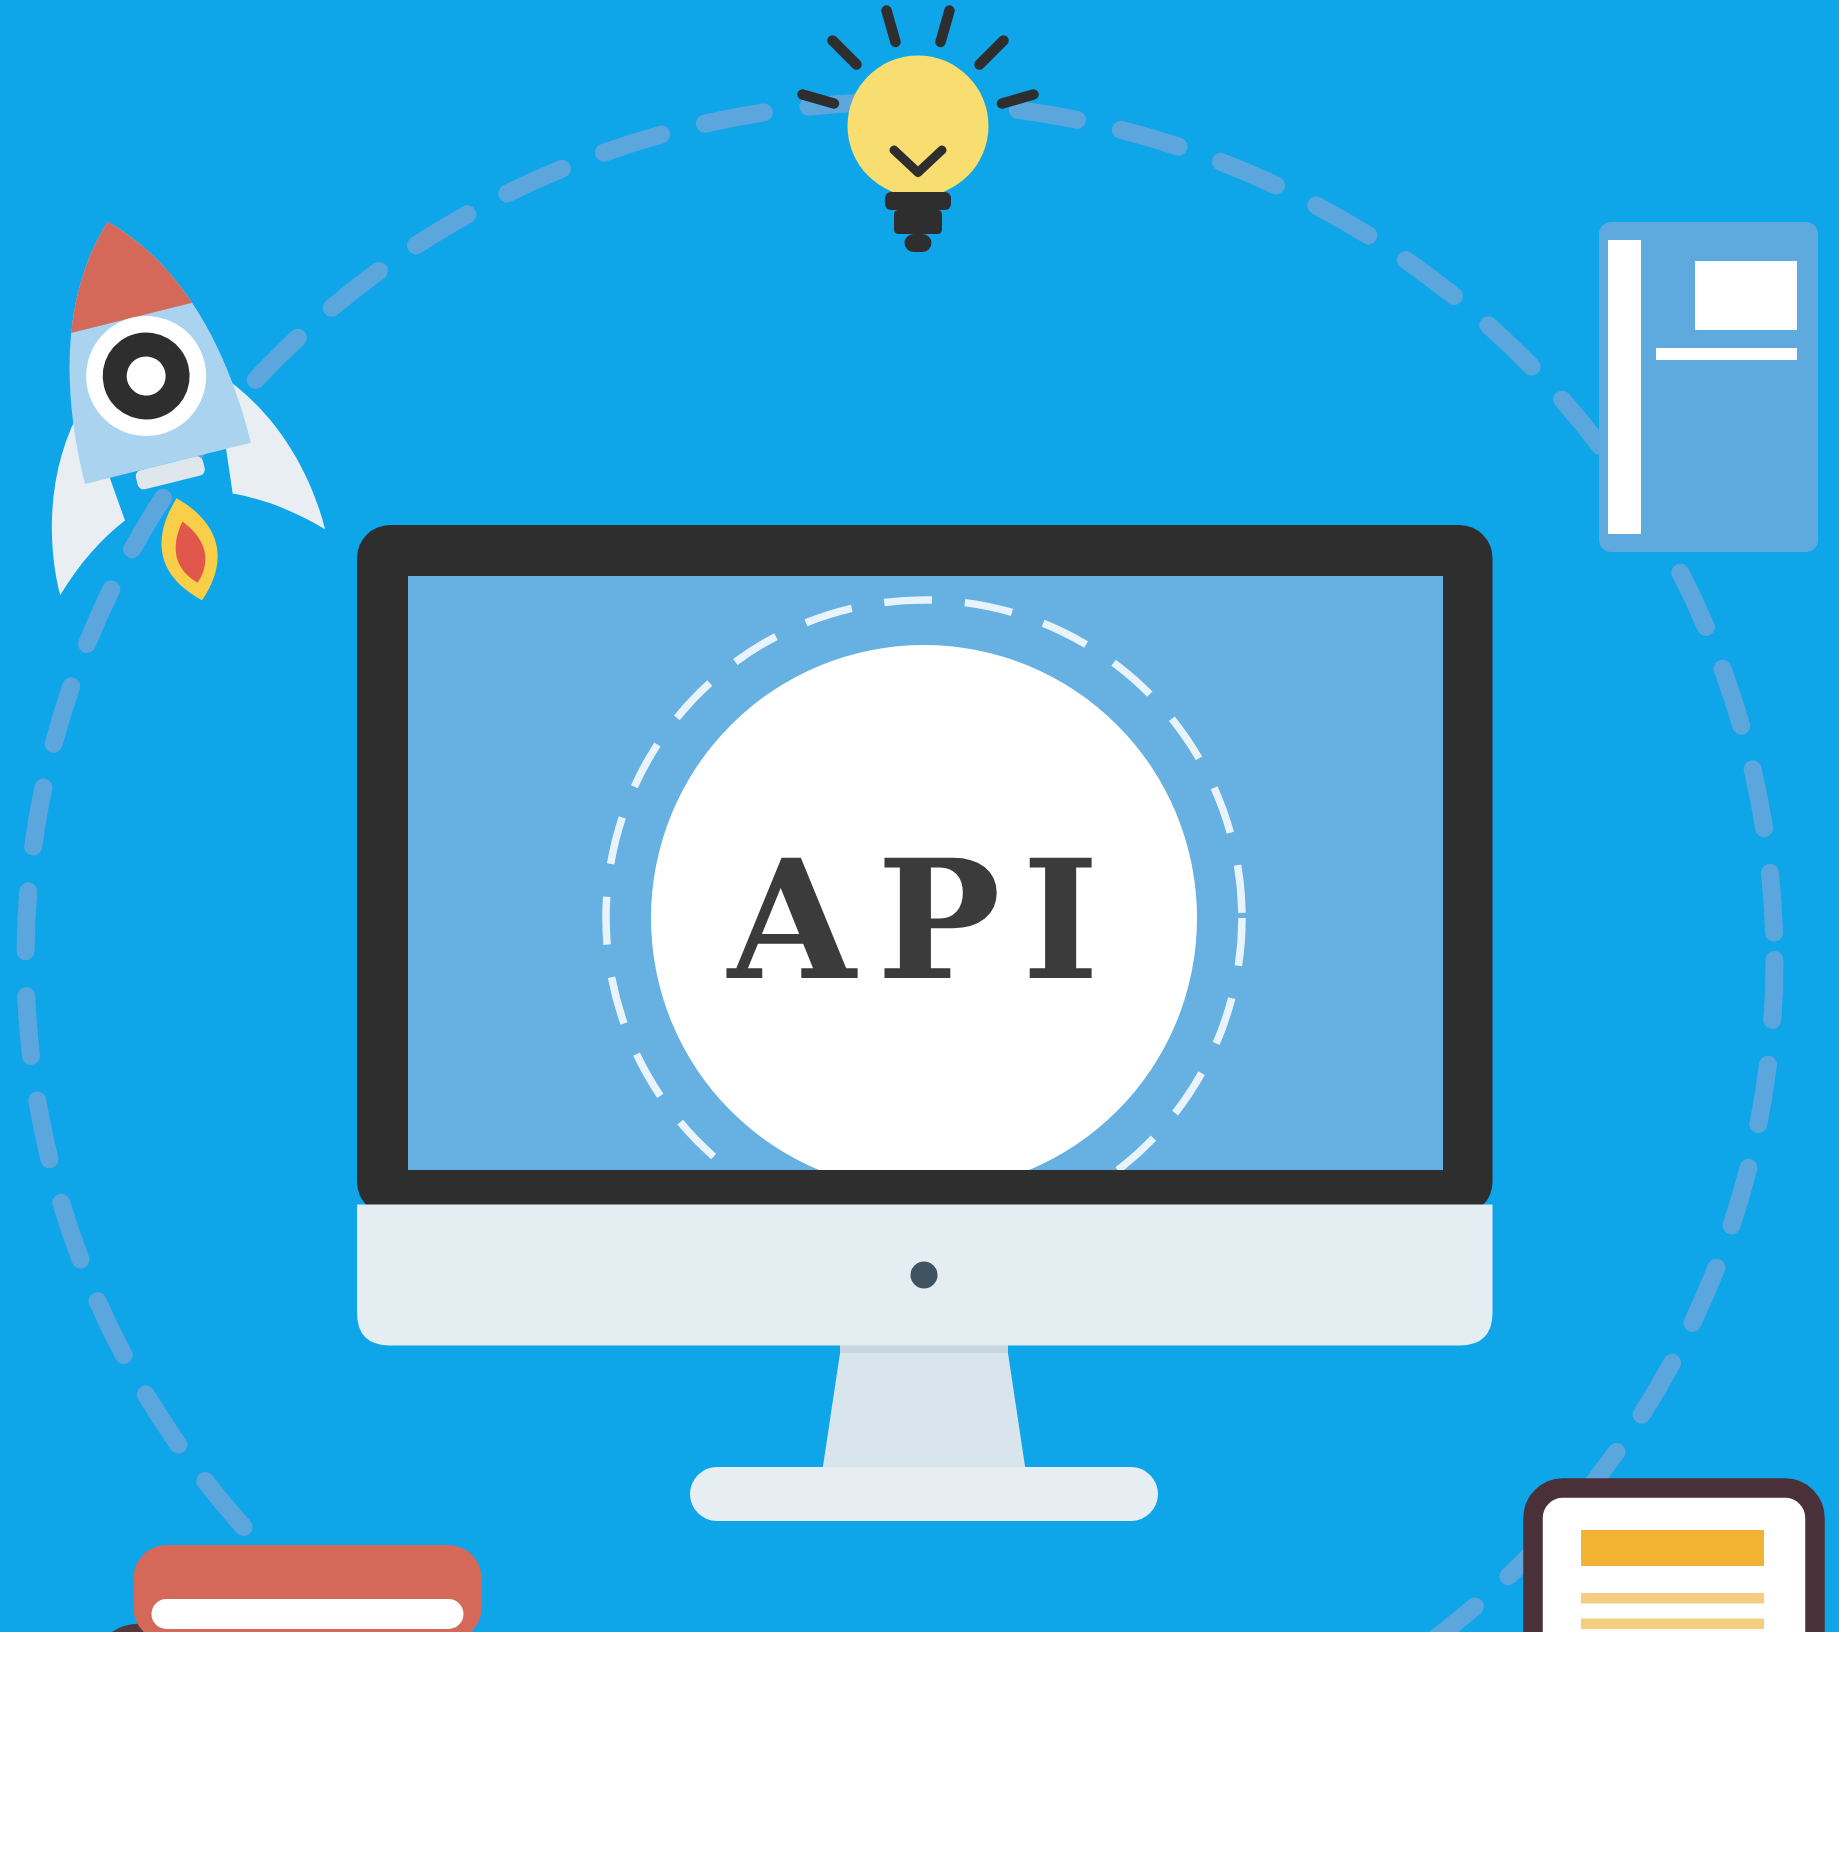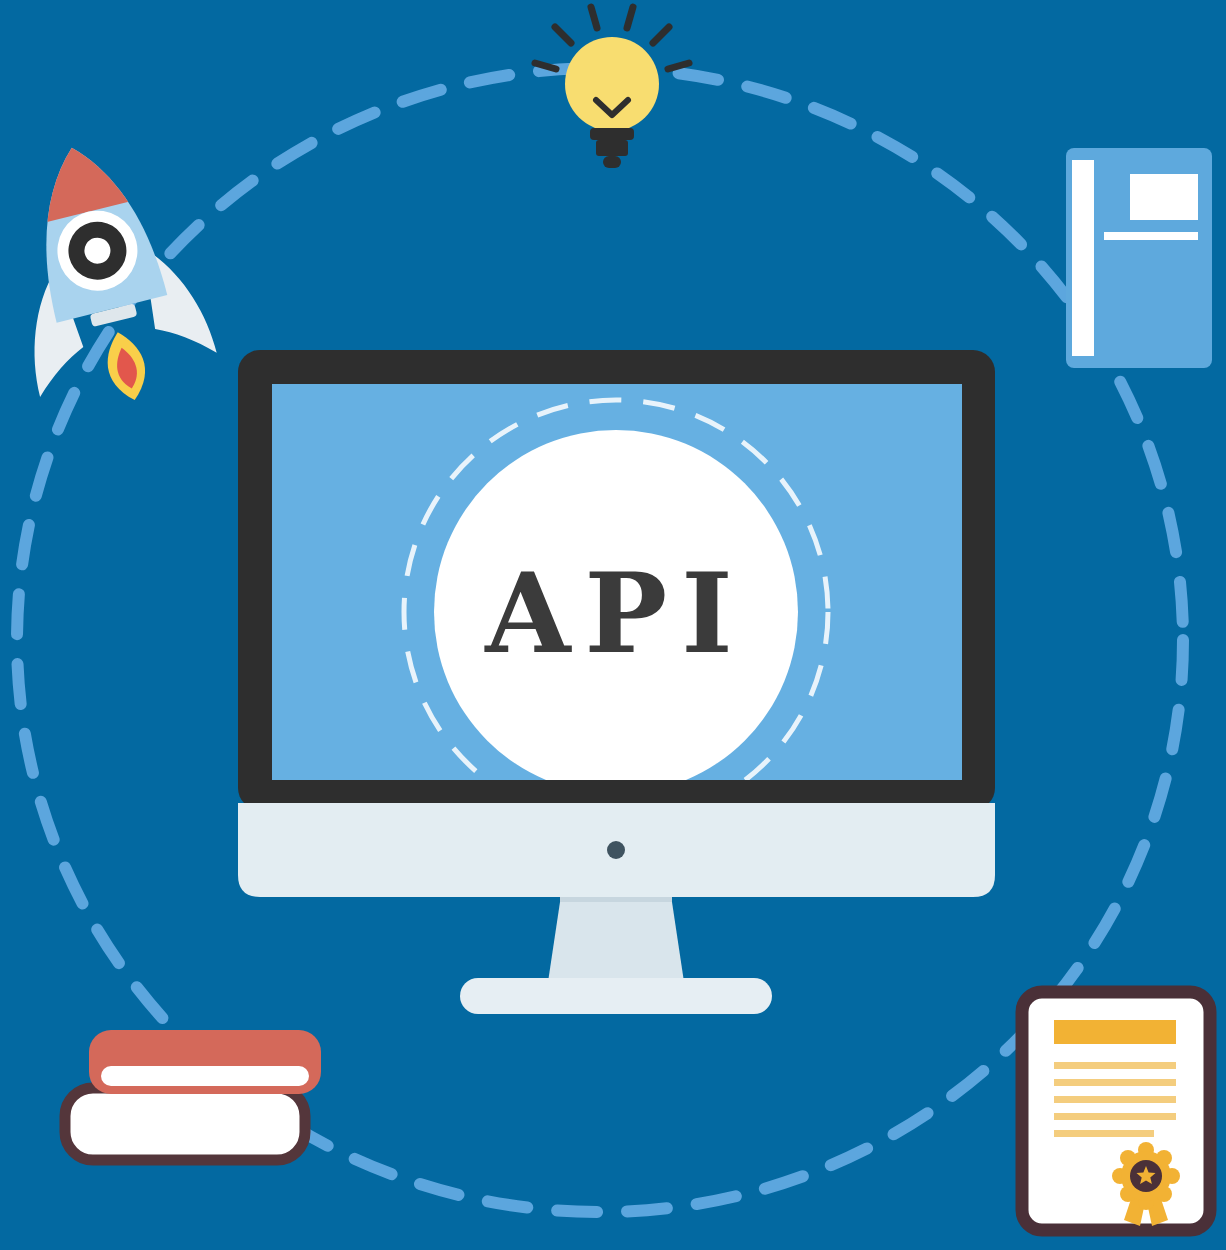--- a/index.html
+++ b/index.html
@@ -4,22 +4,22 @@
 <style>
   html, body {
     margin: 0;
     padding: 0;
     background: #ffffff;
     font-family: "DejaVu Sans", sans-serif;
   }
   .stage {
     position: relative;
     width: 1226px;
-    height: 1250px;
-    background: #0369a1;
+    height: 1088px;
+    background: #0ea5e9;
     overflow: hidden;
     text-align: center;
   }
   .stage svg {
     display: block;
     position: absolute;
     top: 0;
     left: 0;
   }
   .api-text {

